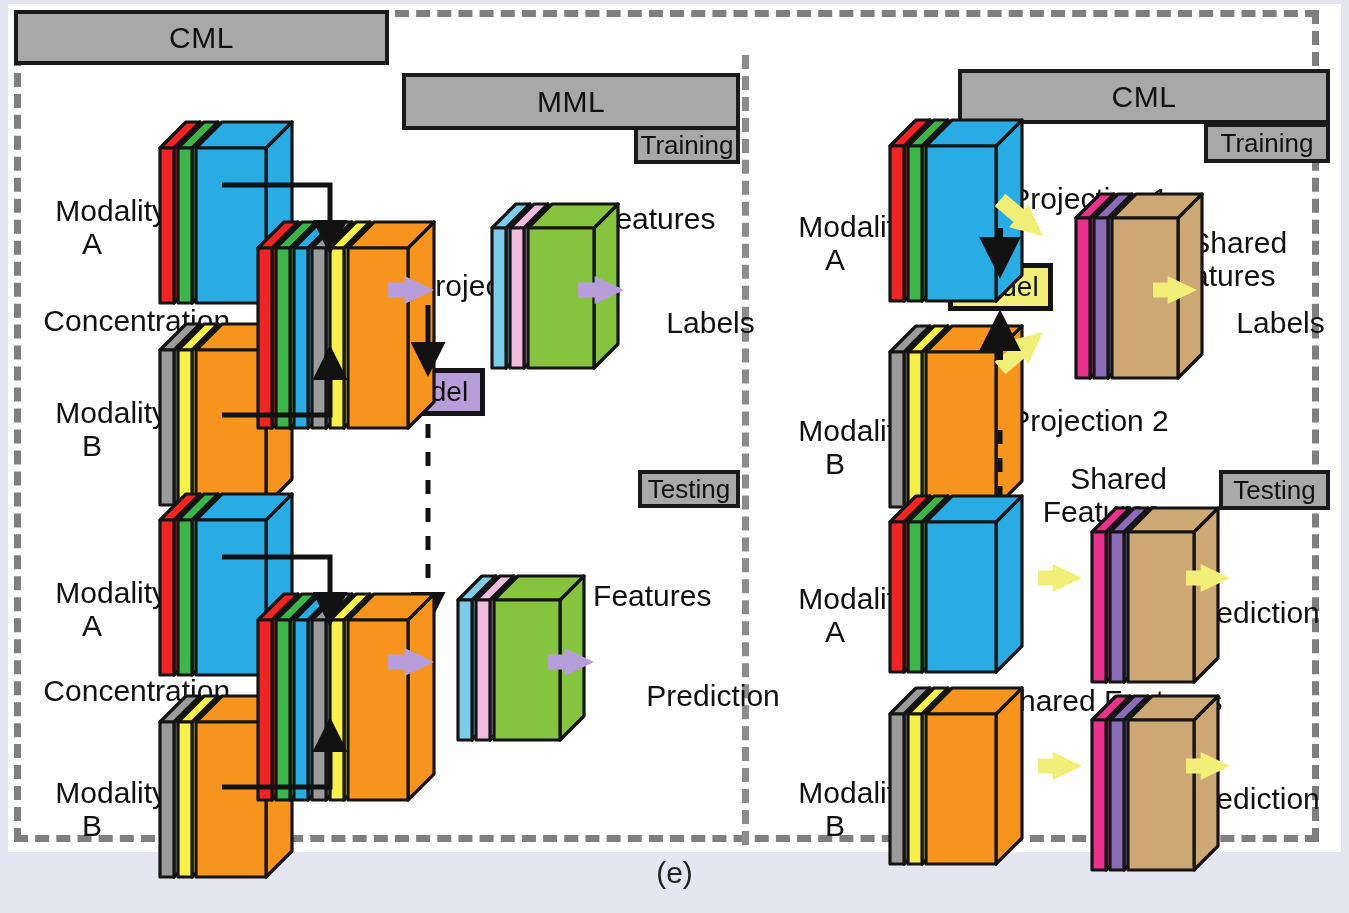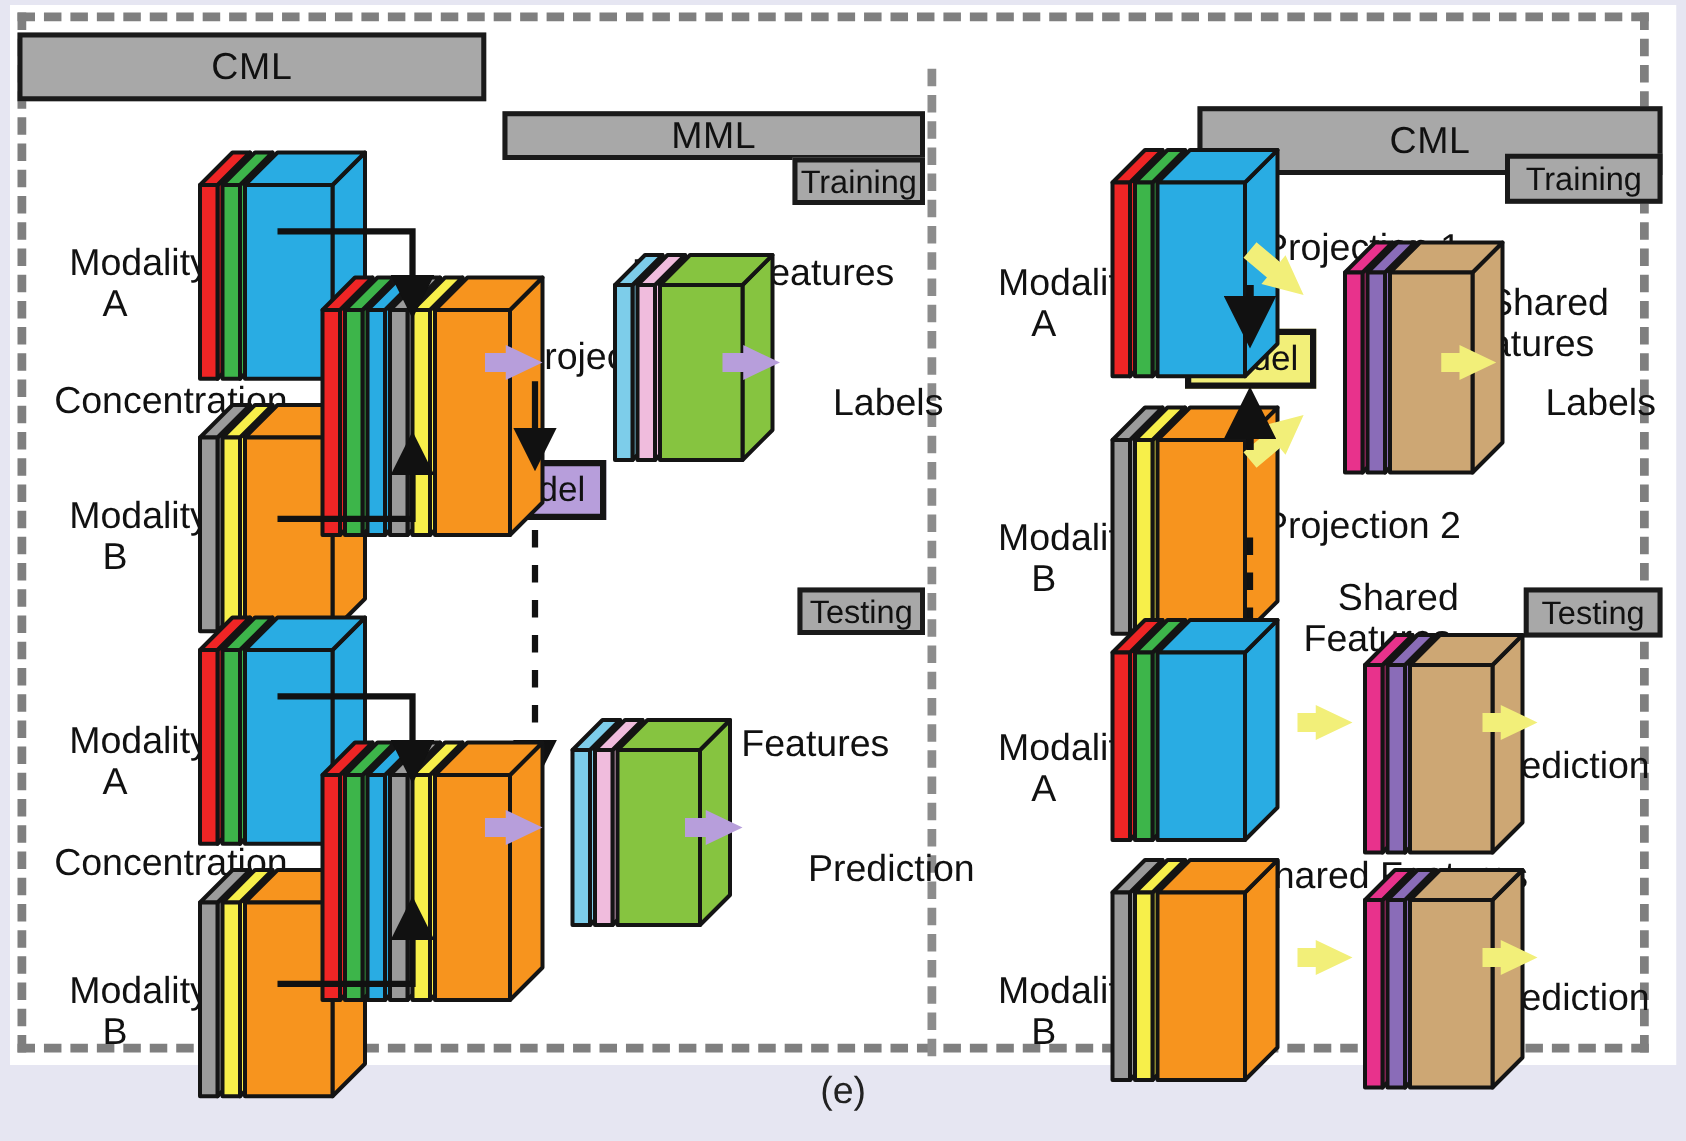--- a/index.html
+++ b/index.html
@@ -32,21 +32,20 @@
   
   .hdr{
     position:absolute;
     background:#a8a8a8;
     border:4px solid #1a1a1a;
     box-sizing:border-box;
     color:#111;
     font-size:30px;
     display:flex;align-items:center;justify-content:center;
     letter-spacing:0.5px;
-    margin-top:16px;
   }
   .badge{
     position:absolute;
     background:#a8a8a8;
     border:4px solid #1a1a1a;
     box-sizing:border-box;
     color:#111;
     font-size:26px;
     display:flex;align-items:center;justify-content:center;
     padding:0 6px;
@@ -84,21 +83,21 @@
 <div id="figure">
 
   <div class="canvas"></div>
   <div class="dash-frame"></div>
   <div class="dash-split"></div>
 
   <div class="hdr" style="left:14px;top:10px;width:375px;height:55px;">
     <span>CML</span>
   </div>
 
-  <div class="hdr" style="left:402px;top:73px;width:338px;height:39px;">
+  <div class="hdr" style="left:402px;top:73px;width:338px;height:57px;">
     <span>MML</span>
   </div>
 
   <div class="hdr" style="left:958px;top:69px;width:372px;height:55px;">
     <span>CML</span>
   </div>
 
   <div class="badge" style="left:634px;top:126px;width:106px;height:38px;">
     <span>Training</span>
   </div>

